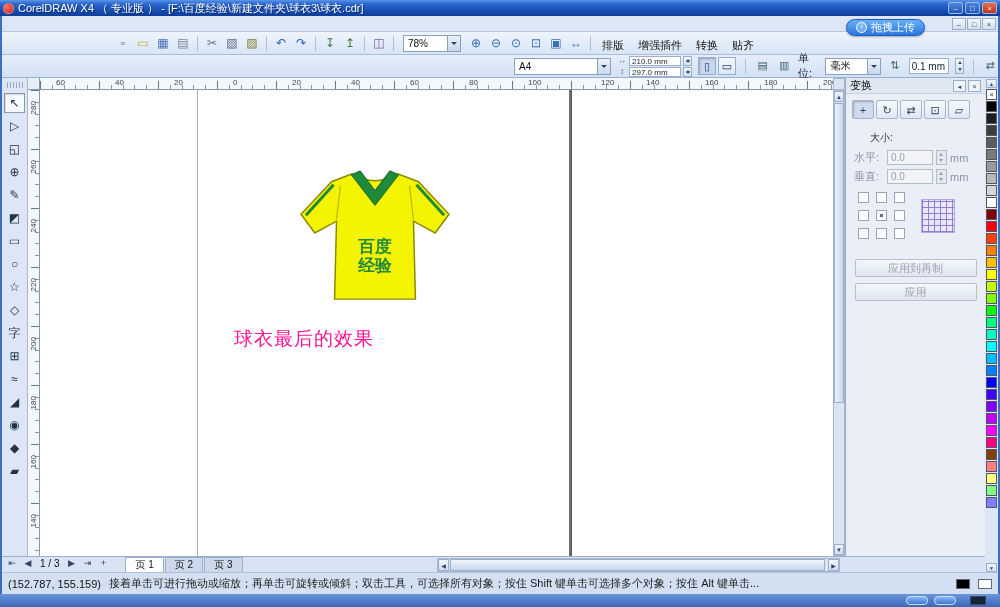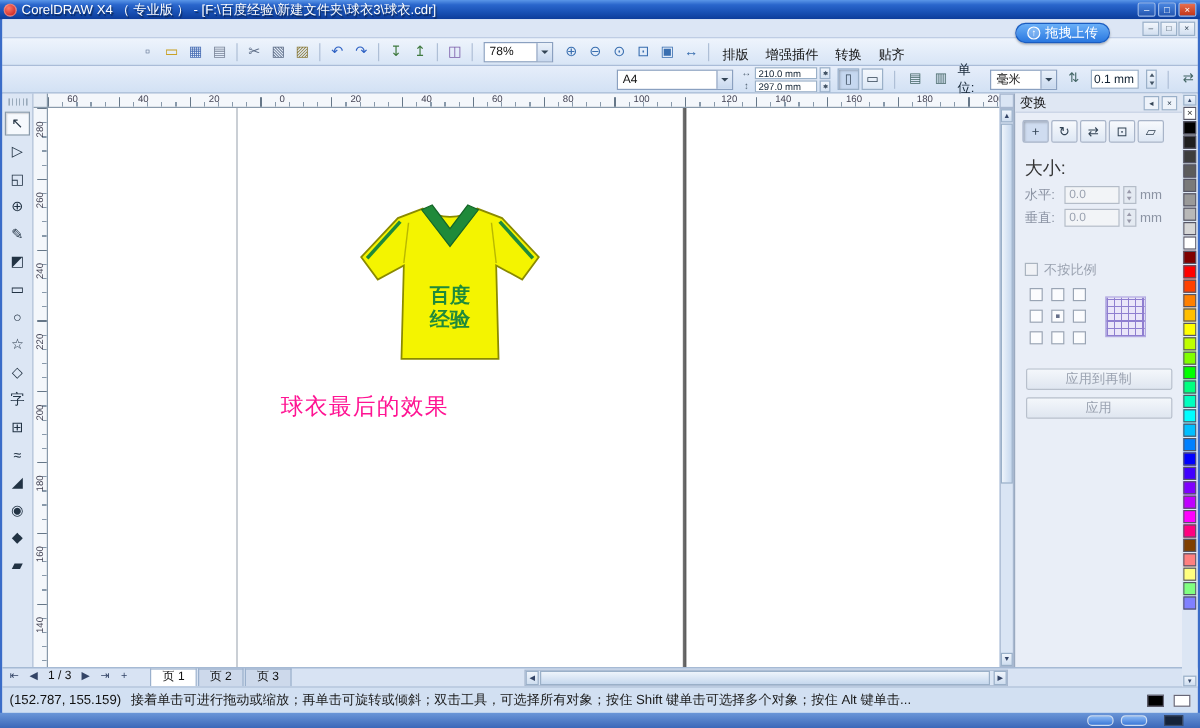--- a/index.html
+++ b/index.html
@@ -125,21 +125,21 @@
   .docker{position:absolute;left:845px;top:78px;width:140px;height:478px;background:#e9eef7;border-left:1px solid #9aaac0;}
   .docker-header{height:16px;display:flex;align-items:center;padding:0 4px;font-size:11px;
     background:#dfe7f3;border-bottom:1px solid #c8d2e4;}
   .docker-title{flex:1;}
   .docker-hbtn{width:13px;height:12px;font-size:7px;line-height:11px;text-align:center;color:#345;
     border:1px solid #9ab0c8;background:#eef3fa;margin-left:2px;}
   .transform-buttons{display:flex;gap:2px;padding:6px 6px 4px;}
   .dk-btn{width:22px;height:19px;line-height:18px;text-align:center;font-size:11px;color:#345;border-radius:2px;
     border:1px solid #a8b4c8;background:linear-gradient(#f8fafd,#dde7f4);}
   .dk-btn.active{background:#cfdcf0;box-shadow:inset 1px 1px 2px rgba(0,0,0,.25);}
-  .dk-section-label{padding:8px 8px 3px;font-size:15px;color:#333;}
+  .dk-section-label{padding:8px 24px 3px;font-size:10px;color:#333;}
   .dk-row{display:flex;align-items:center;gap:3px;padding:2px 8px;font-size:11px;color:#8b93a3;}
   .dk-label{width:30px;}
   .dk-input{width:46px;height:15px;border:1px solid #b4bcc8;background:#f2f4f7;color:#9aa2b0;
     font-size:10px;line-height:14px;padding-left:3px;}
   .dk-spin{position:relative;width:11px;height:15px;background:#e4eaf2;border:1px solid #b4bcc8;}
   .dk-spin::before,.dk-spin::after{content:"";position:absolute;left:2px;border:2px solid transparent;}
   .dk-spin::before{top:2px;border-bottom:3px solid #99a;border-top:none;}
   .dk-spin::after{bottom:2px;border-top:3px solid #99a;border-bottom:none;}
   .dk-check-row{display:flex;align-items:center;gap:5px;padding:2px 8px;margin-top:24px;
     font-size:11px;color:#9aa2b0;}
@@ -410,24 +410,20 @@
       <span class="dk-label">水平:</span>
       <span class="dk-input">0.0</span>
       <span class="dk-spin"></span>
       <span class="dk-unit">mm</span>
     </div>
     <div class="dk-row">
       <span class="dk-label">垂直:</span>
       <span class="dk-input">0.0</span>
       <span class="dk-spin"></span>
       <span class="dk-unit">mm</span>
-    </div>
-    <div class="dk-check-row">
-      <span class="dk-checkbox"></span>
-      <span>不按比例</span>
     </div>
     <div class="anchor-wrap">
       <span class="anchor-grid">
           <span class="anchor-cell"></span>
           <span class="anchor-cell"></span>
           <span class="anchor-cell"></span>
           <span class="anchor-cell"></span>
           <span class="anchor-cell center"></span>
           <span class="anchor-cell"></span>
           <span class="anchor-cell"></span>

